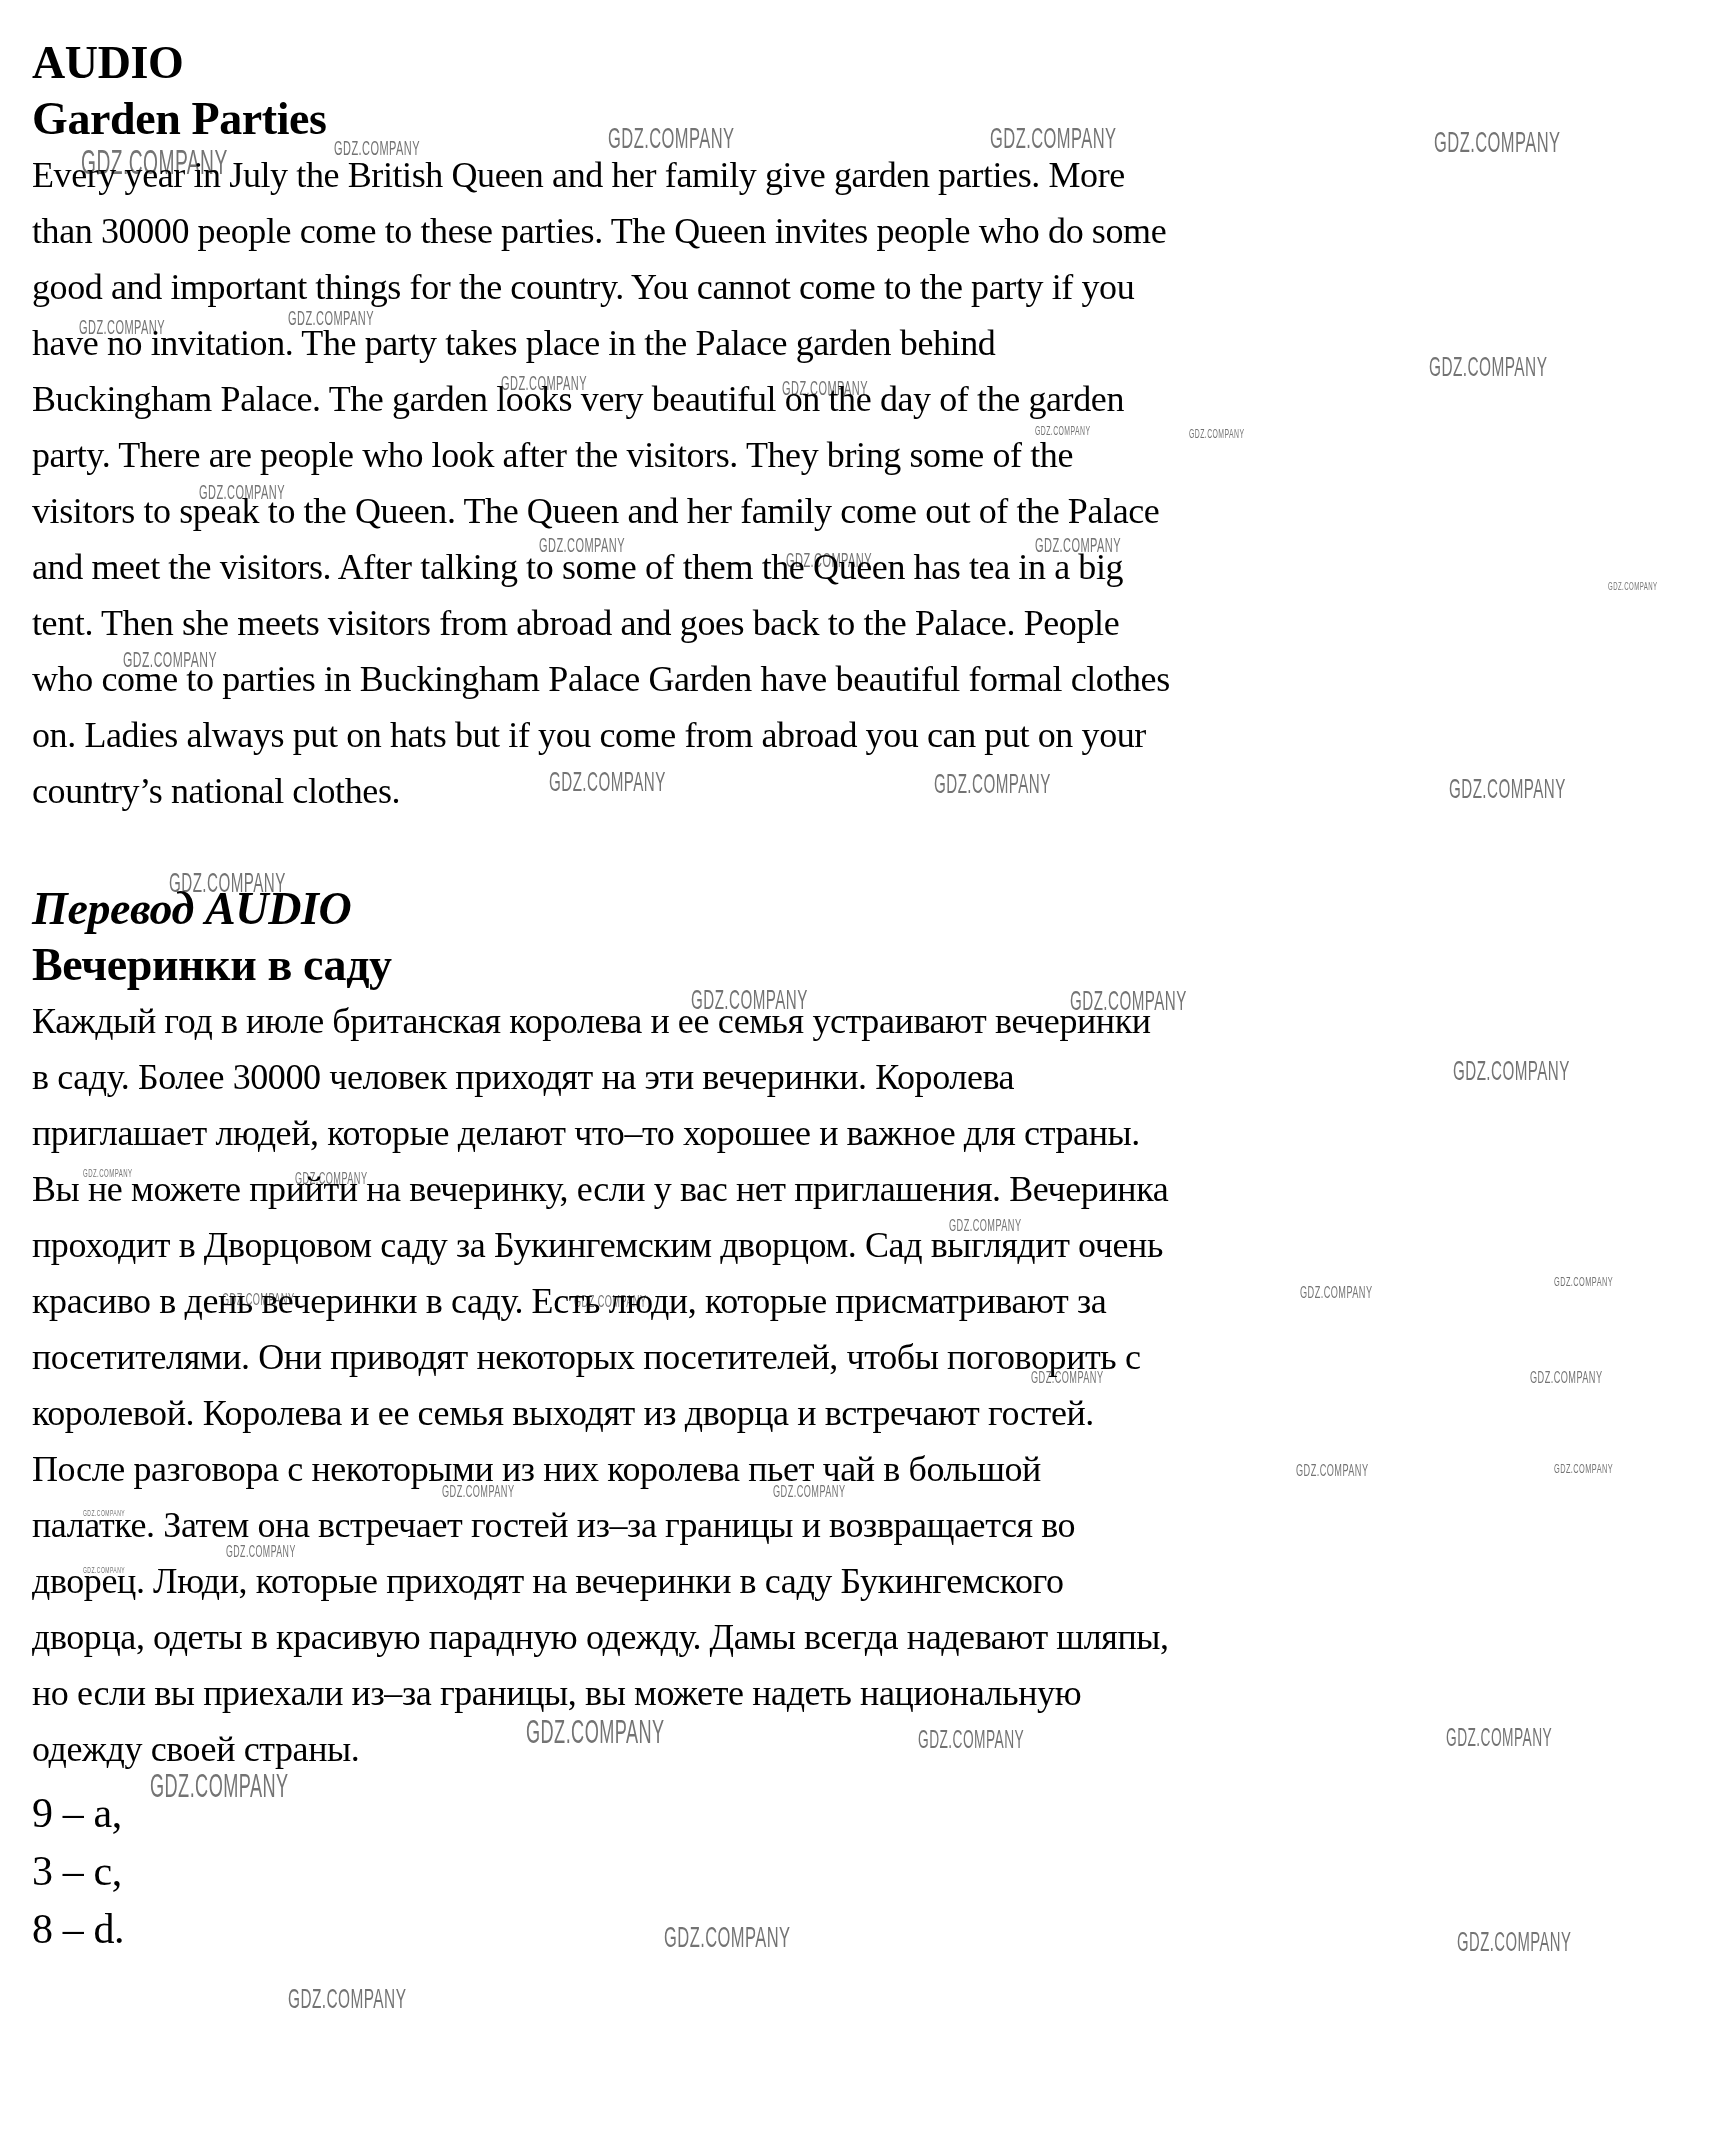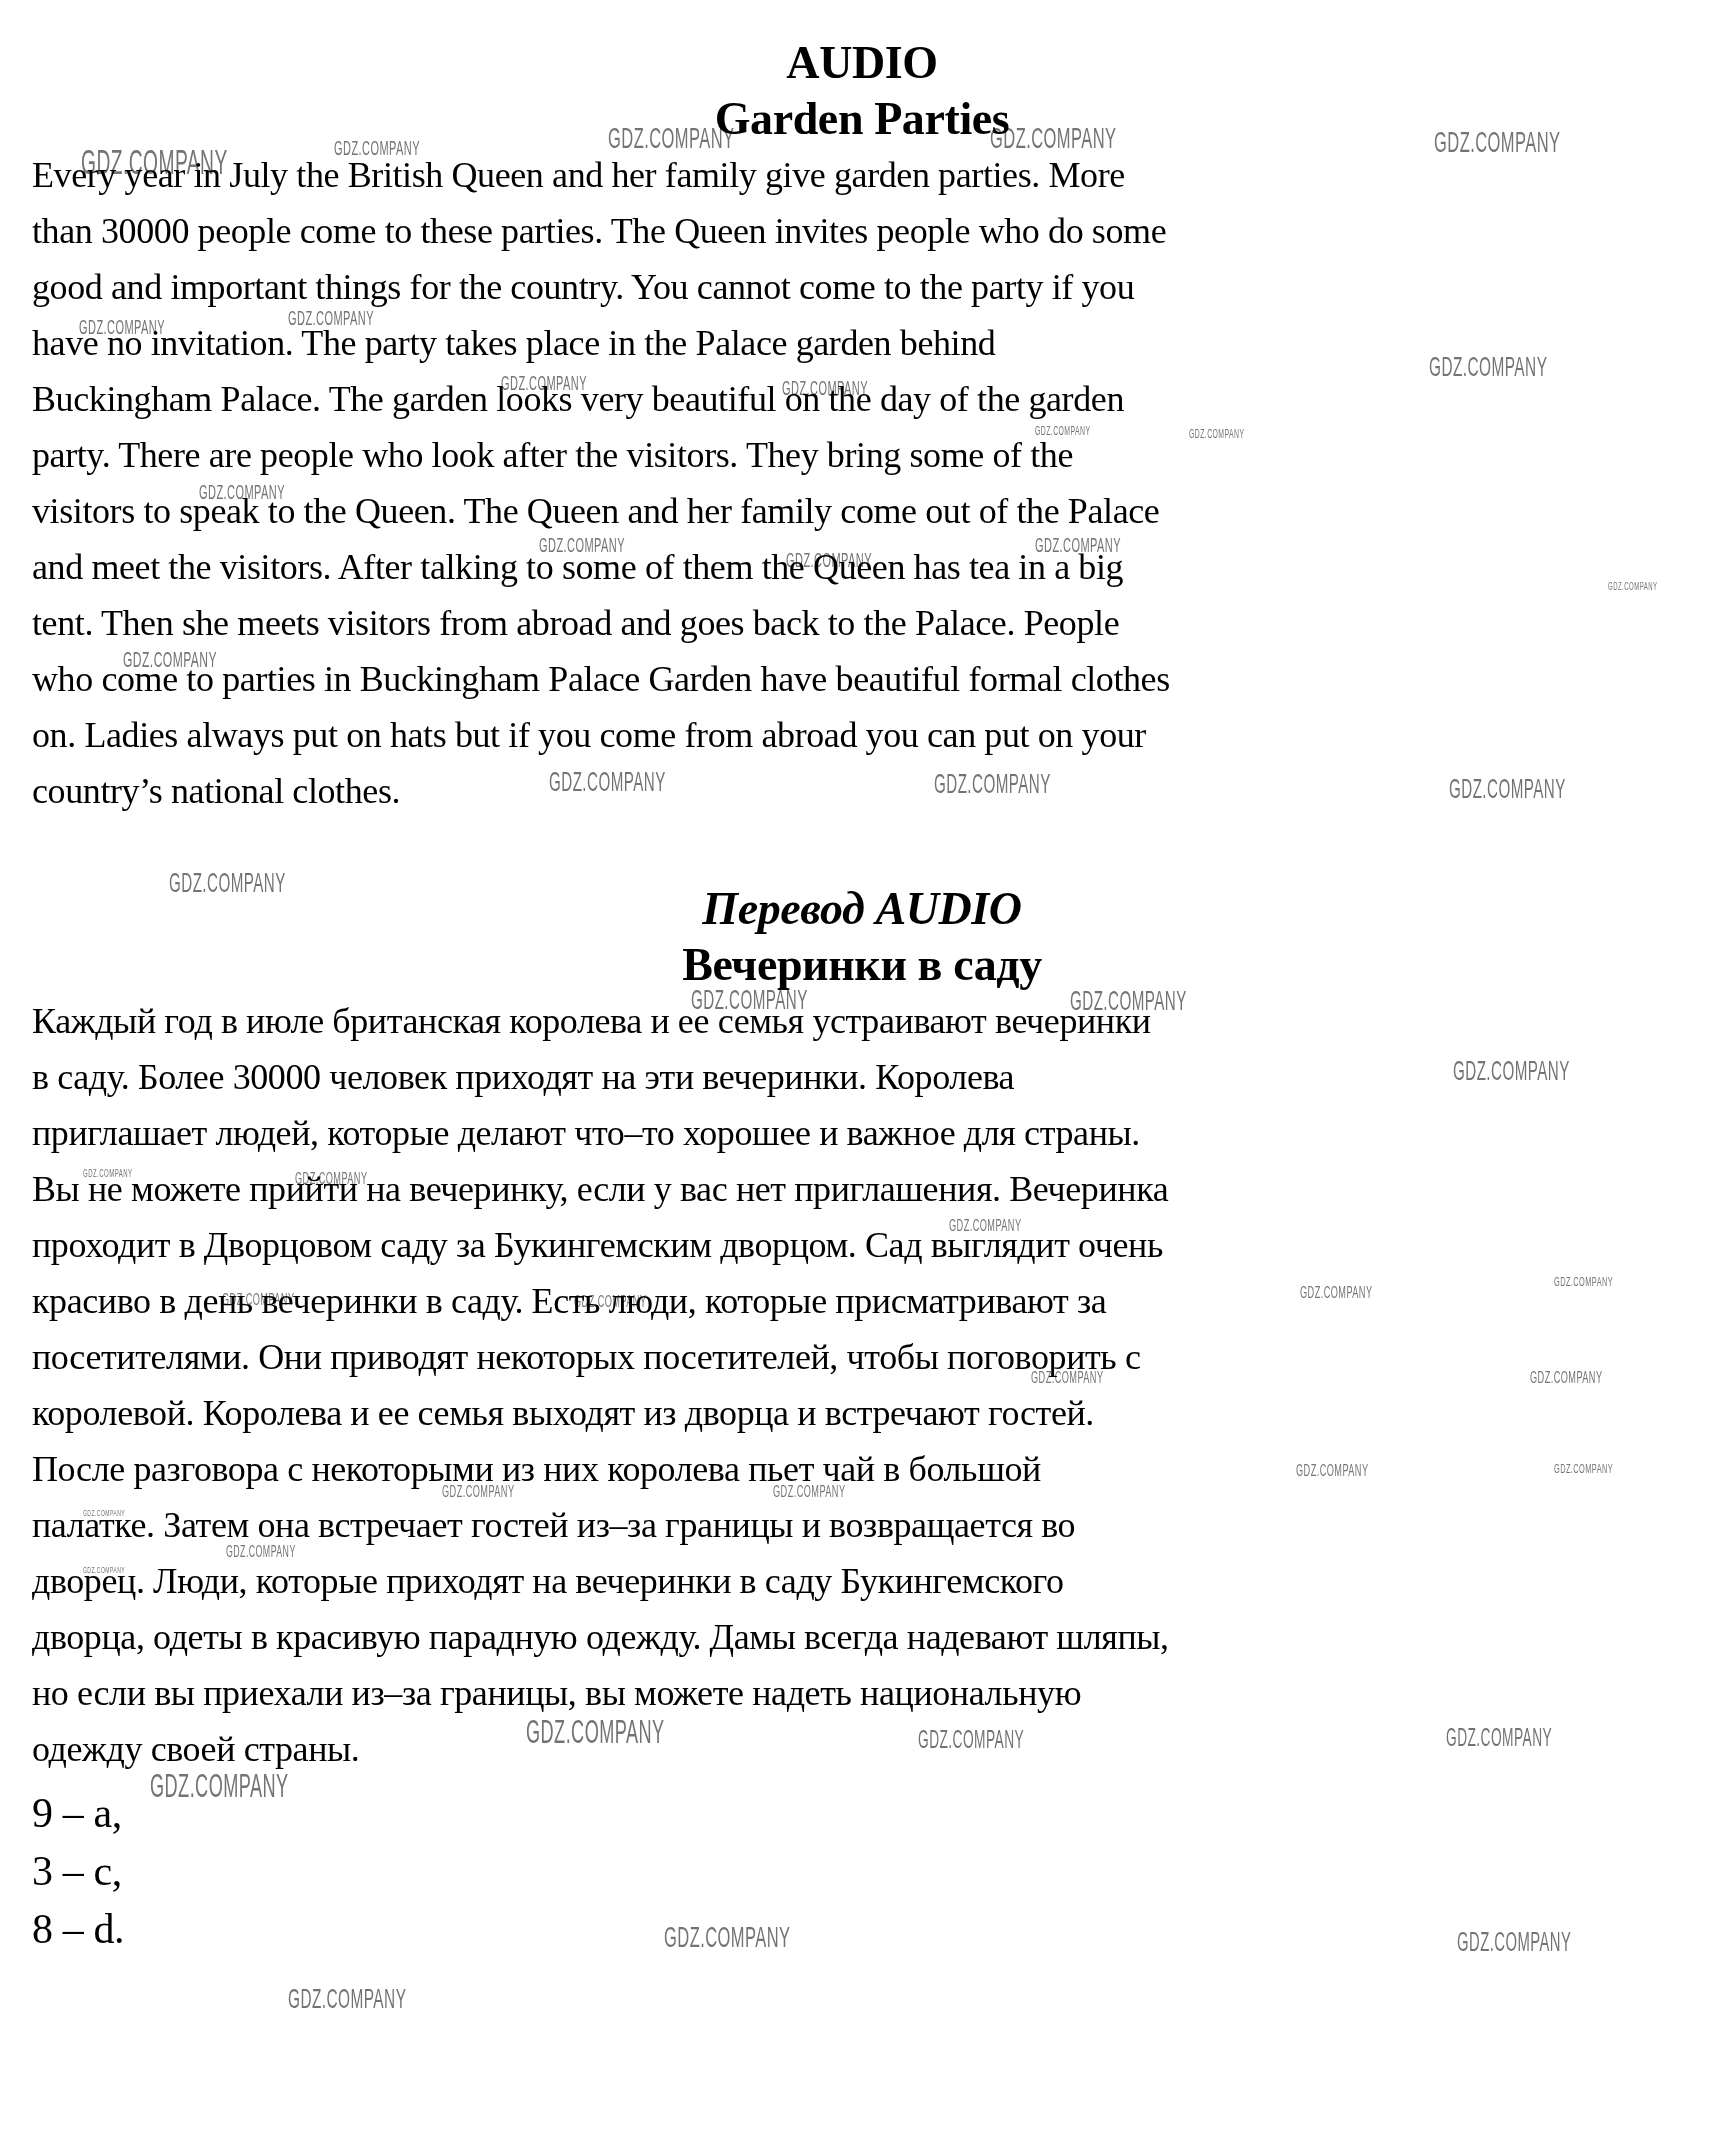--- a/index.html
+++ b/index.html
@@ -32,21 +32,20 @@
     left: 32px;
     top: 35px;
     width: 1660px;
     z-index: 2;
   }
   .h {
     font-weight: bold;
     font-size: 46px;
     line-height: 56px;
     letter-spacing: -0.4px;
-    text-align: center;
   }
   .h-italic { font-style: italic; }
   .para {
     font-size: 36px;
     line-height: 56px;
     white-space: pre-line;
     letter-spacing: -0.4px;
   }
   .sp-translation { margin-top: 62px; }
   .sp-answer { margin-top: 59px; }

